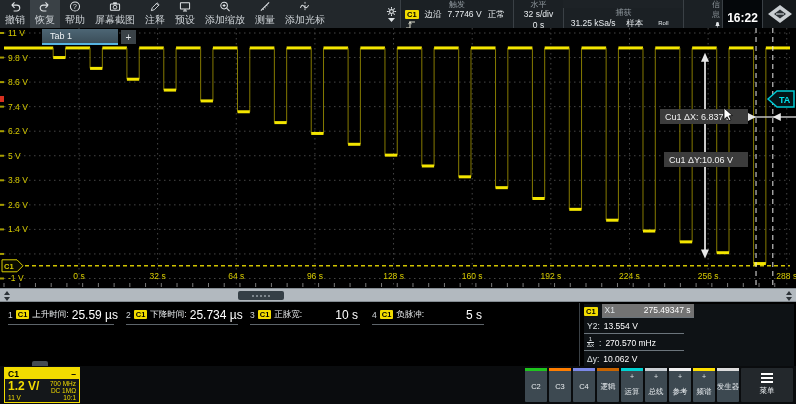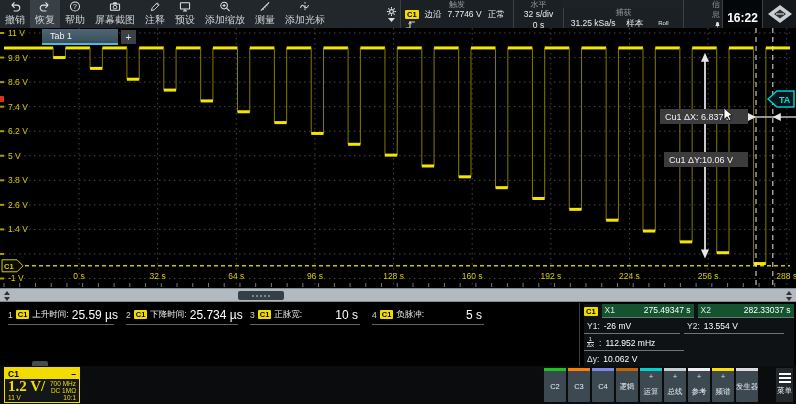--- a/index.html
+++ b/index.html
@@ -66,46 +66,46 @@
   .meas-value { font-size:12px; color:#fff; text-align:right; flex:1; white-space:nowrap; }
 
   
   #vdivider { position:absolute; left:579px; top:303px; width:1px; height:63px; background:#3a4045; }
   #cursor-panel { position:absolute; left:584px; top:304px; width:210px; height:62px; overflow:hidden;
                   background:#0e1215; }
   .cur-row { display:flex; align-items:center; gap:4px; margin-bottom:2px; }
   .cur-cell { display:flex; align-items:center; gap:4px; border-bottom:1px solid #6b747b;
               padding:1px 3px 2px 3px; font-size:8.5px; color:#fff; }
   .cur-cell .cl { color:#dfe4e7; }
-  .cell-dark { background:#14532d; }
+  .cell-dark { background:#737373; }
   .frac { display:inline-flex; flex-direction:column; align-items:center; line-height:5px; margin-right:1px; }
   .frac .fn { font-size:6px; color:#dfe4e7; }
   .frac .fd { font-size:6px; color:#dfe4e7; border-top:1px solid #dfe4e7; }
 
   
   #bottom-bar { position:absolute; left:0; top:366px; width:796px; height:38px; background:#0a0c0e; z-index:5; }
   #c1-notch { position:absolute; left:32px; top:-5px; width:16px; height:5px; background:#454d53;
               border-radius:2px 2px 0 0; }
   #c1-box { position:absolute; left:4px; top:1px; width:76px; height:36px; border:1px solid #f2dc00;
             background:#14171a; }
   #c1-box-header { height:11px; background:#f2dc00; display:flex; align-items:center;
                    justify-content:space-between; padding:0 3px; }
   #c1-box-header .t { font-size:8.5px; font-weight:bold; color:#000; }
   #c1-box-body { padding:1px 3px 0 3px; color:#f2dc00; }
   .c1row { display:flex; justify-content:space-between; }
-  #c1-scale { font-size:15px; font-weight:bold; line-height:13px;font-family:Liberation Serif, serif; }
+  #c1-scale { font-size:12px; font-weight:bold; line-height:13px; }
   .c1-small { font-size:6.5px; line-height:7px; text-align:right; }
   .c1-foot { font-size:6.5px; line-height:8px; }
   #ch-buttons { position:absolute; right:3px; top:2px; display:flex; gap:2px; }
   .ch-btn { width:22px; height:34px; background:#3d4951; border-radius:1px; display:flex;
             flex-direction:column; align-items:center; cursor:pointer; }
   .ch-top { width:100%; height:3px; }
   .ch-plus { font-size:7px; color:#dfe4e7; line-height:8px; margin-top:2px; }
   .ch-label { font-size:7.5px; color:#e9edf0; margin-top:auto; margin-bottom:auto; white-space:nowrap; }
-  #menu-btn { width:17px; background:#23282c;margin-left:16px; }
+  #menu-btn { width:52px; background:#23282c; }
   #menu-btn .bars { margin-top:5px; display:flex; flex-direction:column; gap:2px; }
   #menu-btn .bars b { width:12px; height:2px; background:#fff; }
   #menu-btn .ch-label { margin:3px 0 0 0; }
 </style>
 </head>
 <body>
 
 <div id="screen">
 
   <div id="header">
@@ -509,43 +509,35 @@
     </div>
 
   <div id="vdivider"></div>
   <div id="cursor-panel">
     <div class="cur-row">
       <span class="badge">C1</span>
       <span class="cur-cell cell-dark" style="width:92px;">
         <span class="cl">X1</span>
         <span style="flex:1;text-align:right;">275.49347 s</span>
       </span>
-      <span class="cur-cell cell-dark" style="width:96px;">
-        <span class="cl">X2</span>
-        <span style="flex:1;text-align:right;">282.33037 s</span>
-      </span>
     </div>
     <div class="cur-row">
-      <span class="cur-cell" style="width:96px;">
-        <span class="cl">Y1:</span>
-        <span>-26 mV</span>
-      </span>
       <span class="cur-cell" style="width:100px;">
         <span class="cl">Y2:</span>
         <span>13.554 V</span>
       </span>
     </div>
     <div class="cur-row">
       <span class="cur-cell" style="width:100px;">
         <span class="frac">
           <span class="fn">1</span>
           <span class="fd">Δx</span>
         </span>
         <span class="cl">:</span>
-        <span>112.952 mHz</span>
+        <span>270.570 mHz</span>
       </span>
     </div>
     <div class="cur-row">
       <span class="cur-cell" style="width:96px;">
         <span class="cl">Δy:</span>
         <span>10.062 V</span>
       </span>
     </div>
   </div>
 

